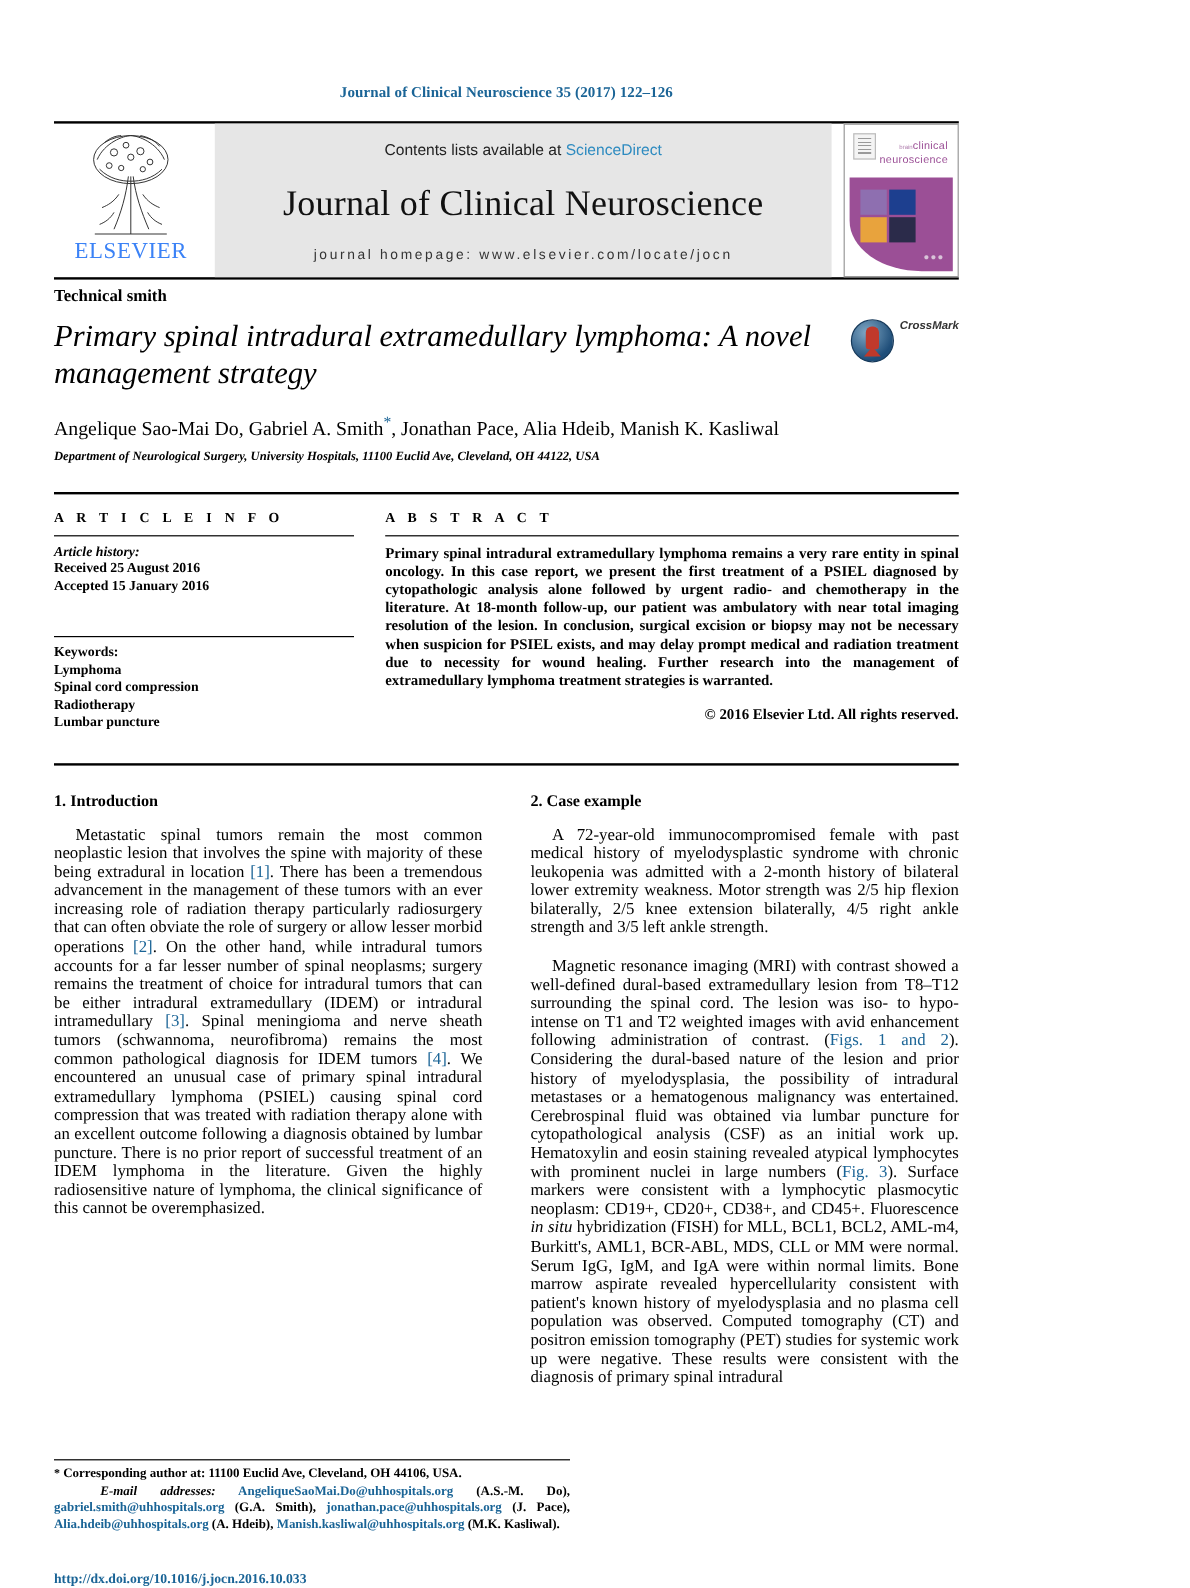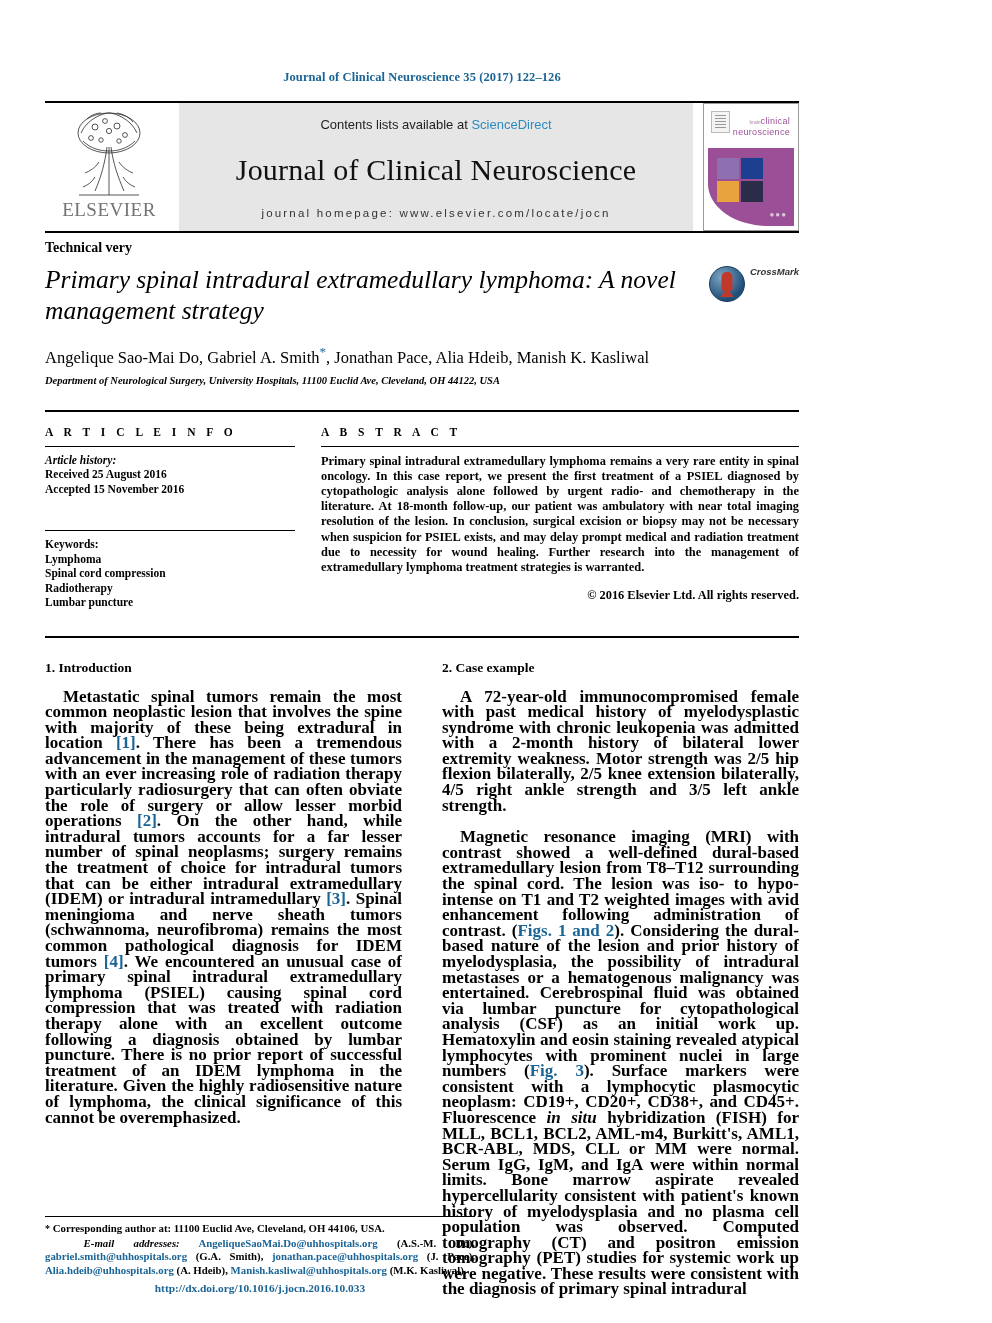--- a/index.html
+++ b/index.html
@@ -51,21 +51,21 @@
     justify-content: flex-start;
     padding-top: 4px;
     box-sizing: border-box;
   }
   .elsevier-tree {
     width: 80px;
     height: 92px;
   }
   .elsevier-word {
     font-family: "Liberation Serif", serif;
-    color: #737373;
+    color: #3b82f6;
     font-size: 19px;
     letter-spacing: 0.5px;
     font-weight: normal;
     line-height: 1;
     margin-top: 1px;
   }
   .masthead-center {
     flex: 1 1 auto;
     background: #e6e6e6;
     display: flex;
@@ -247,26 +247,26 @@
     border-top: 2.2px solid #000;
     padding-top: 22px;
   }
   .bcol { flex: 1 1 0; min-width: 0; }
   .h2 {
     font-size: 13.5px;
     font-weight: bold;
     margin: 0 0 13px 0;
   }
   .para {
-    font-size: 17px;
+    font-size: 14px;
     line-height: 15.6px;
     text-align: justify;
     text-indent: 18px;
     margin: 0 0 0 0;
-    font-weight: bold;
+    font-weight: normal;
     hyphens: auto;
   }
   .para + .para { margin-top: 16px; }
   a.ref, .lnk {
     color: #1a6496;
     text-decoration: none;
   }
 
   
   .footnotes {
@@ -282,23 +282,22 @@
     line-height: 13.4px;
     text-align: justify;
     font-weight: bold;
   }
   .fn-line .star { font-size: 10px; }
   .fn-emails { margin-top: 1px; }
   .fn-emails .it { font-style: italic; }
   .doi-block {
     position: absolute;
     left: 45px;
-    bottom: 28px;
+    bottom: 0;
     width: 430px;
-    text-align: center;
   }
   .doi {
     color: #1a6496;
     font-size: 11.4px;
     line-height: 13.5px;
     font-weight: bold;
     text-decoration: none;
     display: block;
   }
   .issn {
@@ -360,21 +359,21 @@
           <i style="background:#8e6fb0"></i>
           <i style="background:#1d3f8f"></i>
           <i style="background:#e8a33d"></i>
           <i style="background:#2b2b4a"></i>
         </div>
         <div class="cover-dots">●●●</div>
       </div>
     </div>
   </div>
 
-  <div class="type-line">Technical very</div>
+  <div class="type-line">Technical smith</div>
 
   <div class="title-row">
     <h1 class="art-title">Primary spinal intradural extramedullary lymphoma: A novel management strategy</h1>
     <div class="crossmark">
       <div class="cm-badge"></div>
       <div class="cm-text">CrossMark</div>
     </div>
   </div>
 
   <div class="authors"><span>Angelique Sao-Mai Do, Gabriel A. Smith</span><span class="star">*</span><span>, Jonathan Pace, Alia Hdeib, Manish K. Kasliwal</span></div>
@@ -382,21 +381,21 @@
   <div class="affil">Department of Neurological Surgery, University Hospitals, 11100 Euclid Ave, Cleveland, OH 44122, USA</div>
 
   <div class="info-abstract">
 
     <div class="col-info">
       <div class="sec-label">A R T I C L E   I N F O</div>
       <div class="rule"></div>
       <div class="hist-block">
         <div class="it">Article history:</div>
         <div>Received 25 August 2016</div>
-        <div>Accepted 15 November 2016</div>
+        <div>Accepted 15 January 2016</div>
       </div>
       <div class="kw-sep rule"></div>
       <div class="kw-block">
         <div class="it">Keywords:</div>
         <div>Lymphoma</div>
         <div>Spinal cord compression</div>
         <div>Radiotherapy</div>
         <div>Lumbar puncture</div>
       </div>
     </div>

